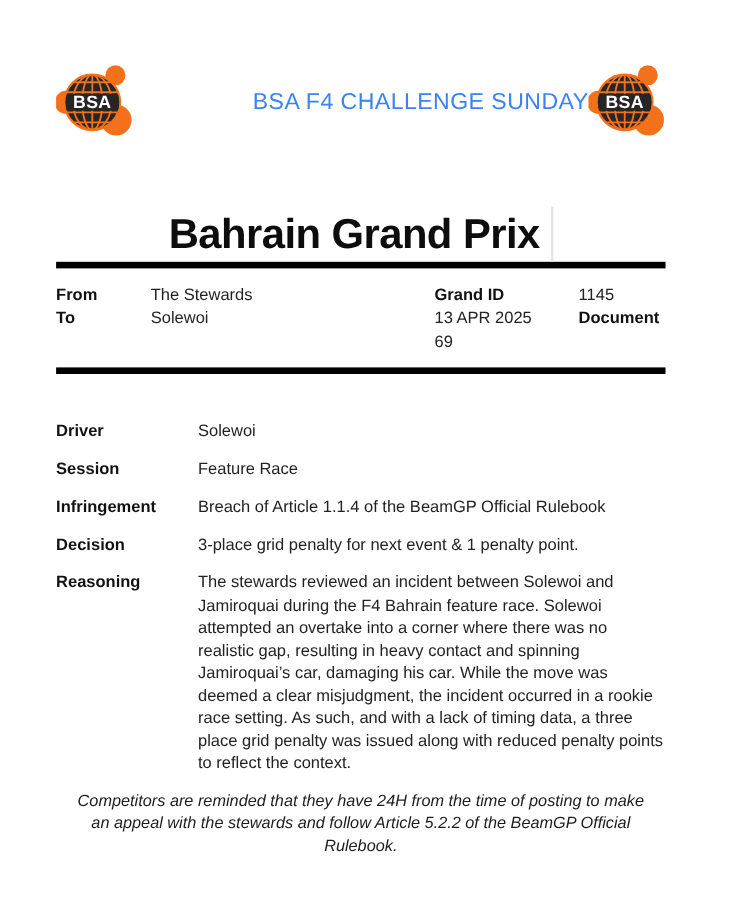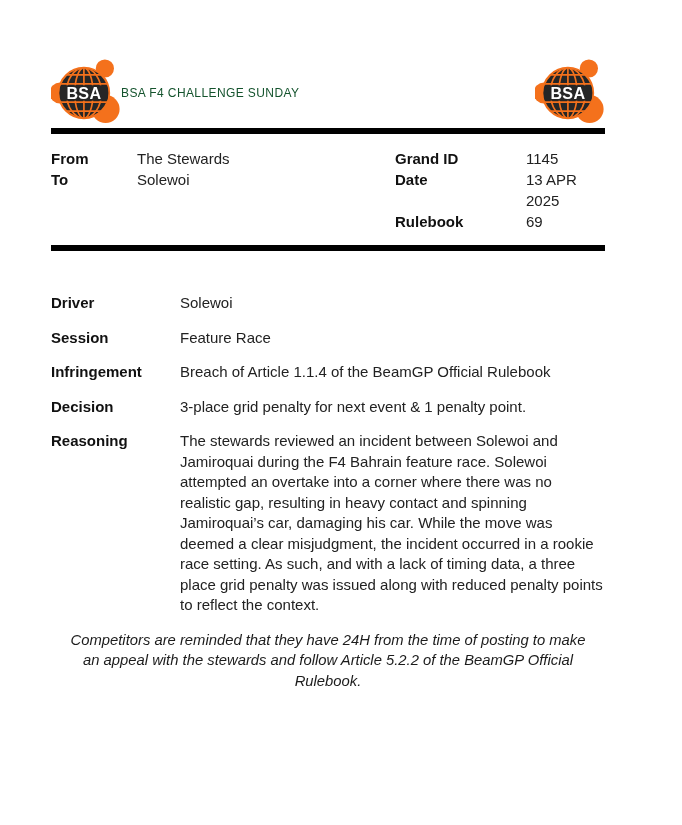--- a/index.html
+++ b/index.html
@@ -17,25 +17,25 @@
   }
 
   
   .header {
     display: flex;
     justify-content: space-between;
     align-items: center;
     height: 70px;
   }
   .header-title {
-    font-size: 12px;
+    font-size: 21px;
     font-weight: 400;
     letter-spacing: 0.4px;
-    color: #14532d;
-    text-align: left;
+    color: #3b82f6;
+    text-align: right;
     flex: 1;
   }
   .logo { width: 70px; height: 70px; flex: 0 0 70px; }
 
   
   .title-row {
     display: flex;
     justify-content: center;
     align-items: center;
     margin-top: 60px;
@@ -162,34 +162,37 @@
         <line x1="10" y1="76" x2="84" y2="76"></line>
         <ellipse cx="47" cy="50" rx="13" ry="36"></ellipse>
         <ellipse cx="47" cy="50" rx="25" ry="36"></ellipse>
         <line x1="47" y1="14" x2="47" y2="86"></line>
       </g>
       <rect x="10" y="39" width="74" height="22" fill="#262626" clip-path="url(#clipB)"></rect>
       <text x="47" y="58" text-anchor="middle" class="logo-text">BSA</text>
     </svg>
   </div>
 
+  <div class="title-row">
+    <h1 class="doc-title">Bahrain Grand Prix</h1>
+    <span class="title-divider"></span>
+  </div>
 
   <div class="meta-table">
     <div class="meta-left">
       <span class="meta-label">From</span>
       <span class="meta-value">The Stewards</span>
       <span class="meta-label">To</span>
       <span class="meta-value">Solewoi</span>
     </div>
     <div class="meta-right">
       <span class="meta-label">Grand ID</span>
       <span class="meta-value">1145</span>
-      <span class="meta-label">Date</span>
       <span class="meta-value">13 APR 2025</span>
-      <span class="meta-label">Rulebook</span>
+      <span class="meta-label">Document</span>
       <span class="meta-value">69</span>
     </div>
   </div>
 
   <div class="details">
     <div class="detail-row">
       <span class="detail-label">Driver</span>
       <span class="detail-value">Solewoi</span>
     </div>
     <div class="detail-row">

